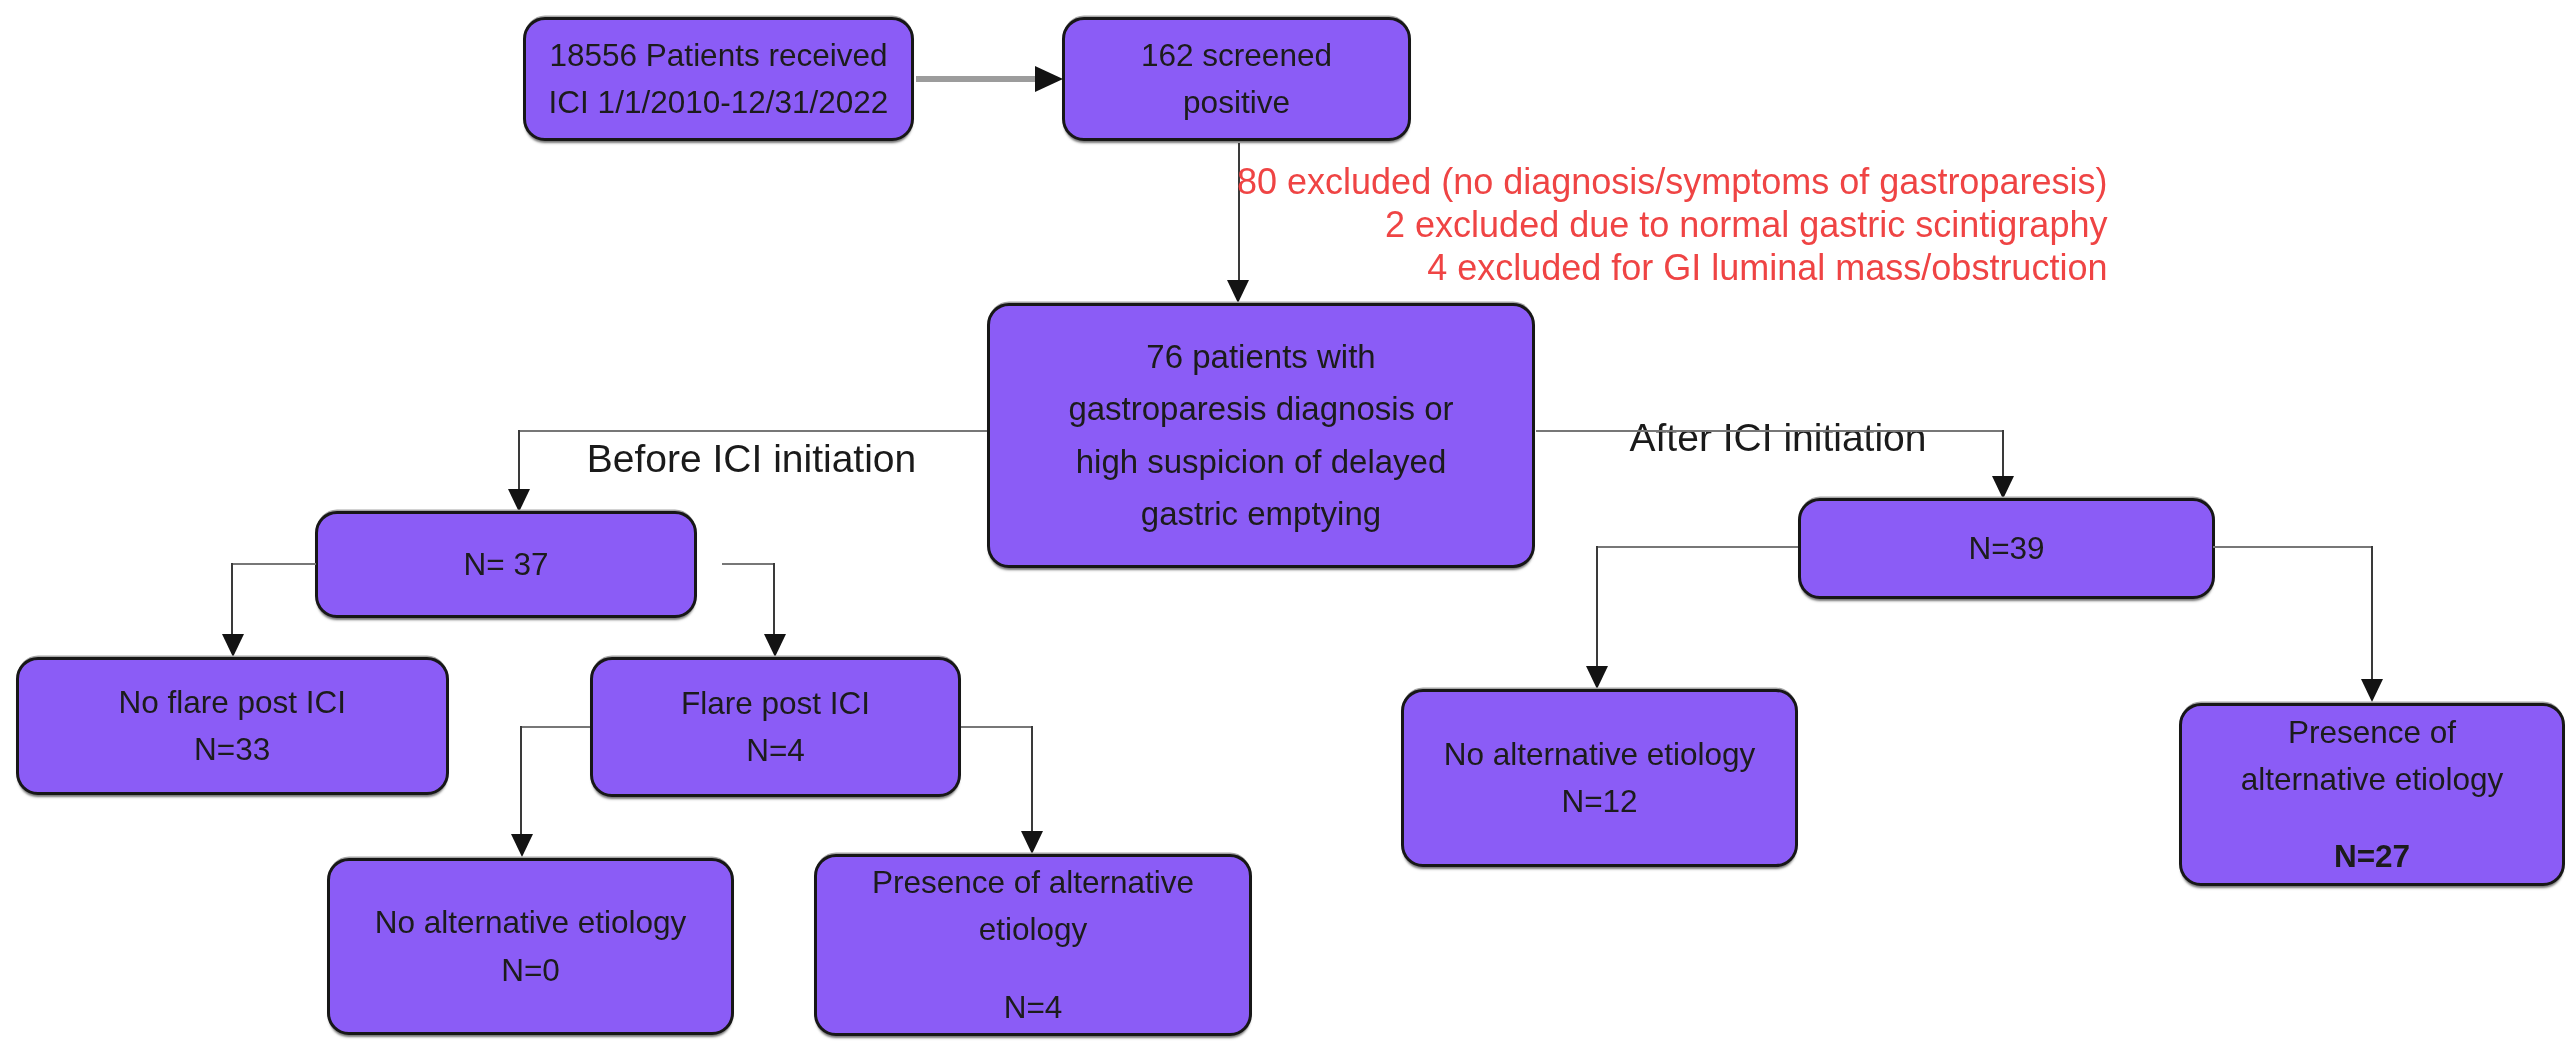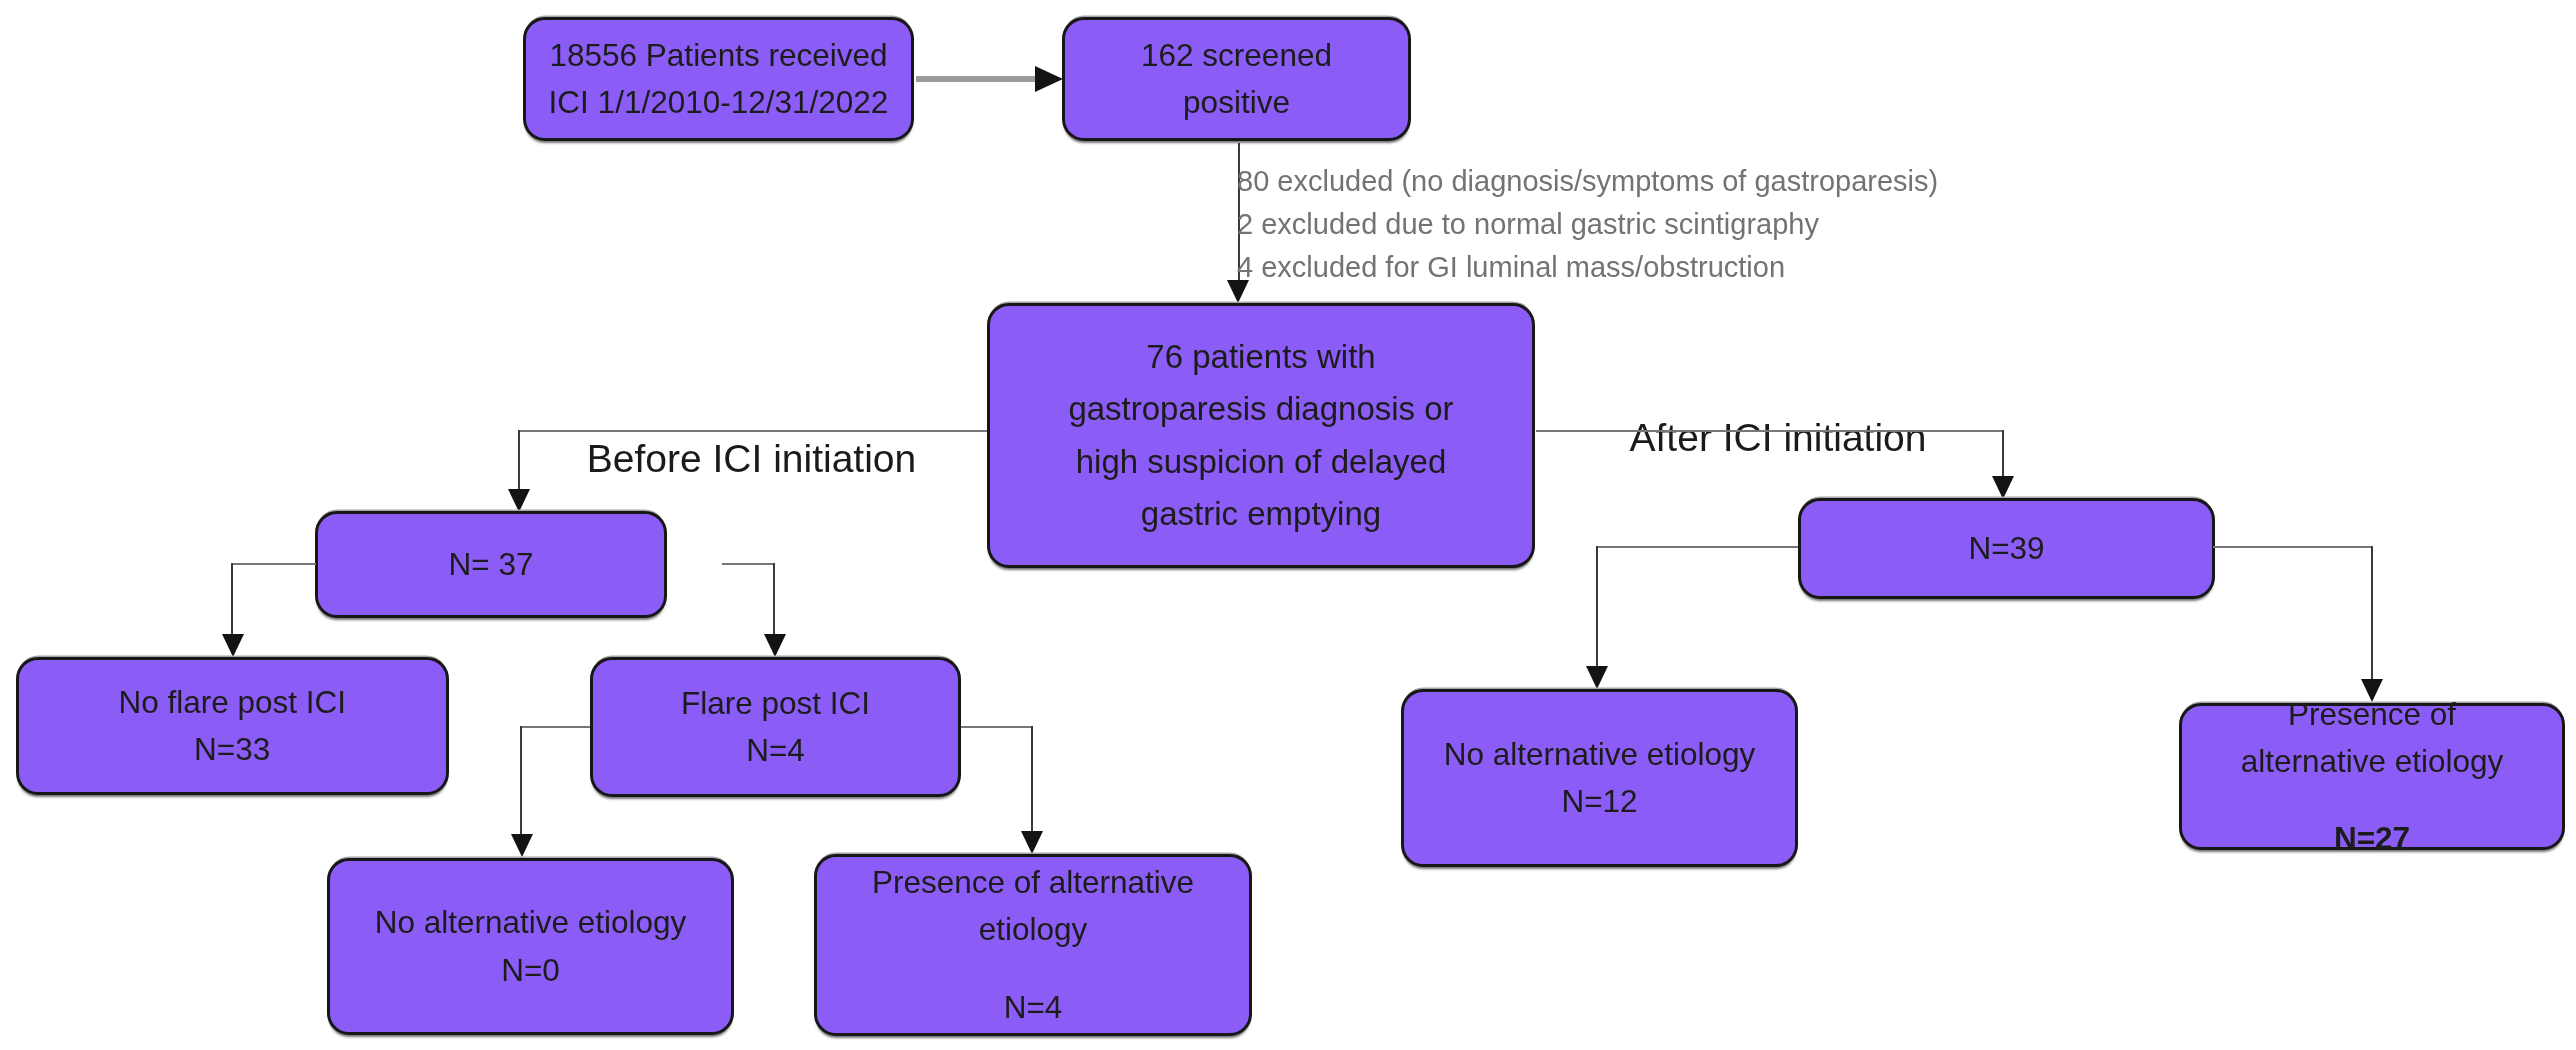--- a/index.html
+++ b/index.html
@@ -64,24 +64,24 @@
   .branch-label {
     position: absolute;
     font-size: 39px;
     line-height: 1.2;
     text-align: center;
     white-space: nowrap;
     color: #1a1a1a;
   }
   .exclusions {
     position: absolute;
-    font-size: 29px;
+    font-size: 36px;
     line-height: 43px;
-    text-align: left;
-    color: #737373;
+    text-align: right;
+    color: #ef4444;
     white-space: nowrap;
   }
   .big-text { font-size: 33px; line-height: 1.58; }
 </style>
 </head>
 <body>
 
 <div id="canvas">
 
   <div class="node" style="left:523px; top:17.3px; width:391px; height:124px;">
@@ -117,21 +117,21 @@
   <div class="branch-label" style="left:1597px; top:415px; width:362px;">After ICI initiation</div>
 
   <div class="hline" style="left:519px; top:430px; width:468px;"></div>
   <div class="vline" style="left:518px; top:430px; height:61px;"></div>
   <div class="arr-down" style="left:508px; top:489px;"></div>
 
   <div class="hline" style="left:1536px; top:430px; width:467px;"></div>
   <div class="vline" style="left:2002px; top:430px; height:48px;"></div>
   <div class="arr-down" style="left:1992px; top:476px;"></div>
 
-  <div class="node" style="left:315px; top:511px; width:352px; height:107px;">
+  <div class="node" style="left:315px; top:511px; width:382px; height:107px;">
     <div>N= 37</div>
   </div>
 
   <div class="hline" style="left:233px; top:563px; width:83px;"></div>
   <div class="vline" style="left:231px; top:563px; height:75px;"></div>
   <div class="arr-down" style="left:222px; top:634px;"></div>
 
   <div class="hline" style="left:722px; top:563px; width:53px;"></div>
   <div class="vline" style="left:773px; top:563px; height:75px;"></div>
   <div class="arr-down" style="left:764px; top:634px;"></div>
@@ -175,20 +175,20 @@
 
   <div class="hline" style="left:2213px; top:546px; width:159px;"></div>
   <div class="vline" style="left:2371px; top:546px; height:135px;"></div>
   <div class="arr-down" style="left:2361px; top:679px;"></div>
 
   <div class="node" style="left:1401px; top:689px; width:397px; height:178px;">
     <div>No alternative etiology</div>
     <div class="n-gap">N=12</div>
   </div>
 
-  <div class="node" style="left:2179px; top:703px; width:386px; height:147px;">
+  <div class="node" style="left:2179px; top:703px; width:386px; height:183px;">
     <div>Presence of</div>
     <div>alternative etiology</div>
     <div class="n-gap" style="margin-top:30px;font-weight:bold;">N=27</div>
   </div>
 
 </div>
 
 
 </body></html>

